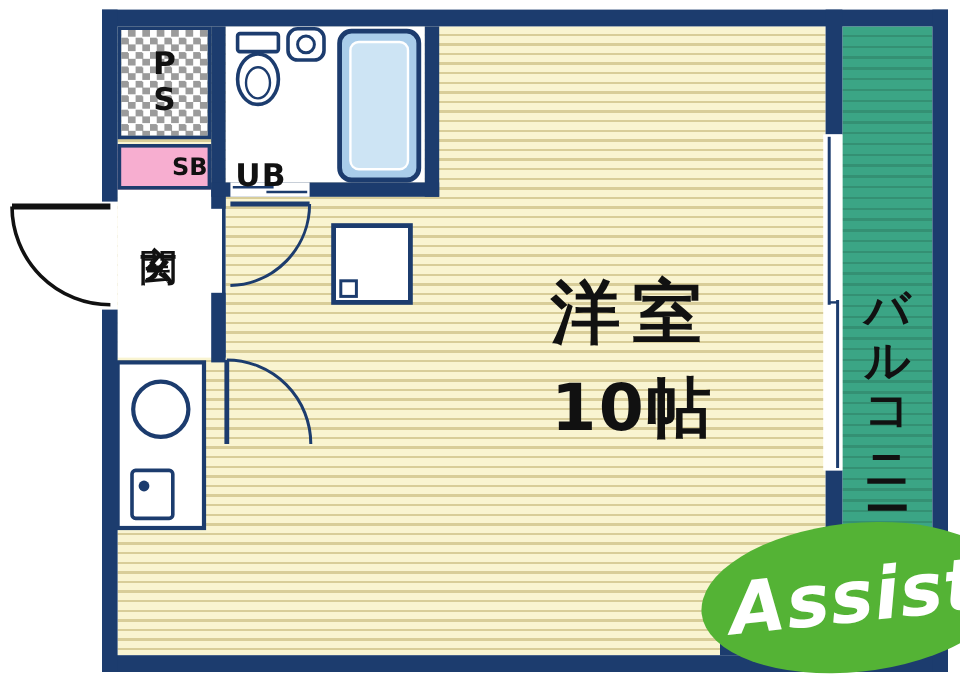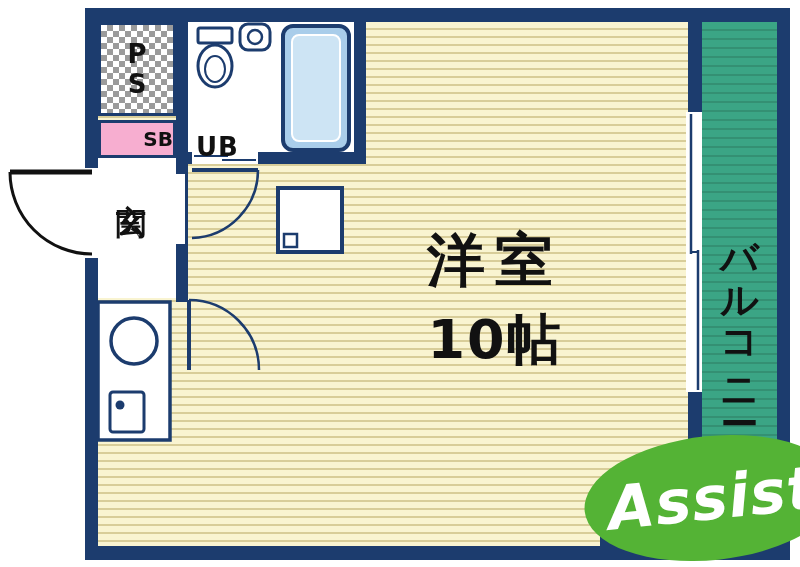--- a/index.html
+++ b/index.html
@@ -34,21 +34,21 @@
     background:#f7aed0; border:3px solid #1c3c6e; box-sizing:border-box;
     display:flex; align-items:center; justify-content:flex-end;
   }
   .window-glass { position:absolute; left:686px; top:112px; width:16px; height:280px; background:#fff; z-index:5; }
   .ub-door-gap { position:absolute; left:192px; top:152px; width:66px; height:12px; background:#fff; z-index:5; }
   .pillar { position:absolute; left:600px; top:478px; width:88px; height:68px; background:#1c3c6e; z-index:4; }
 
   svg.overlay { position:absolute; left:0; top:0; z-index:6; pointer-events:none; }
 
   .lbl { position:absolute; color:#111; z-index:7; }
-  .main-room-label { left:380px; top:222px; width:230px; text-align:center; font-weight:bold; }
+  .main-room-label { left:412px; top:222px; width:230px; text-align:center; font-weight:bold; }
   .main-room-name { display:block; font-size:58px; letter-spacing:10px; }
   .main-room-size { display:block; font-size:54px; letter-spacing:2px; margin-top:4px; }
   .balcony-label {
     left:712px; top:170px; width:54px; height:280px;
     writing-mode:vertical-rl; font-size:38px; font-weight:bold; letter-spacing:4px;
     display:flex; align-items:center; justify-content:center;
   }
   .entrance-label {
     left:110px; top:180px;
     writing-mode:vertical-rl; text-orientation:upright;

